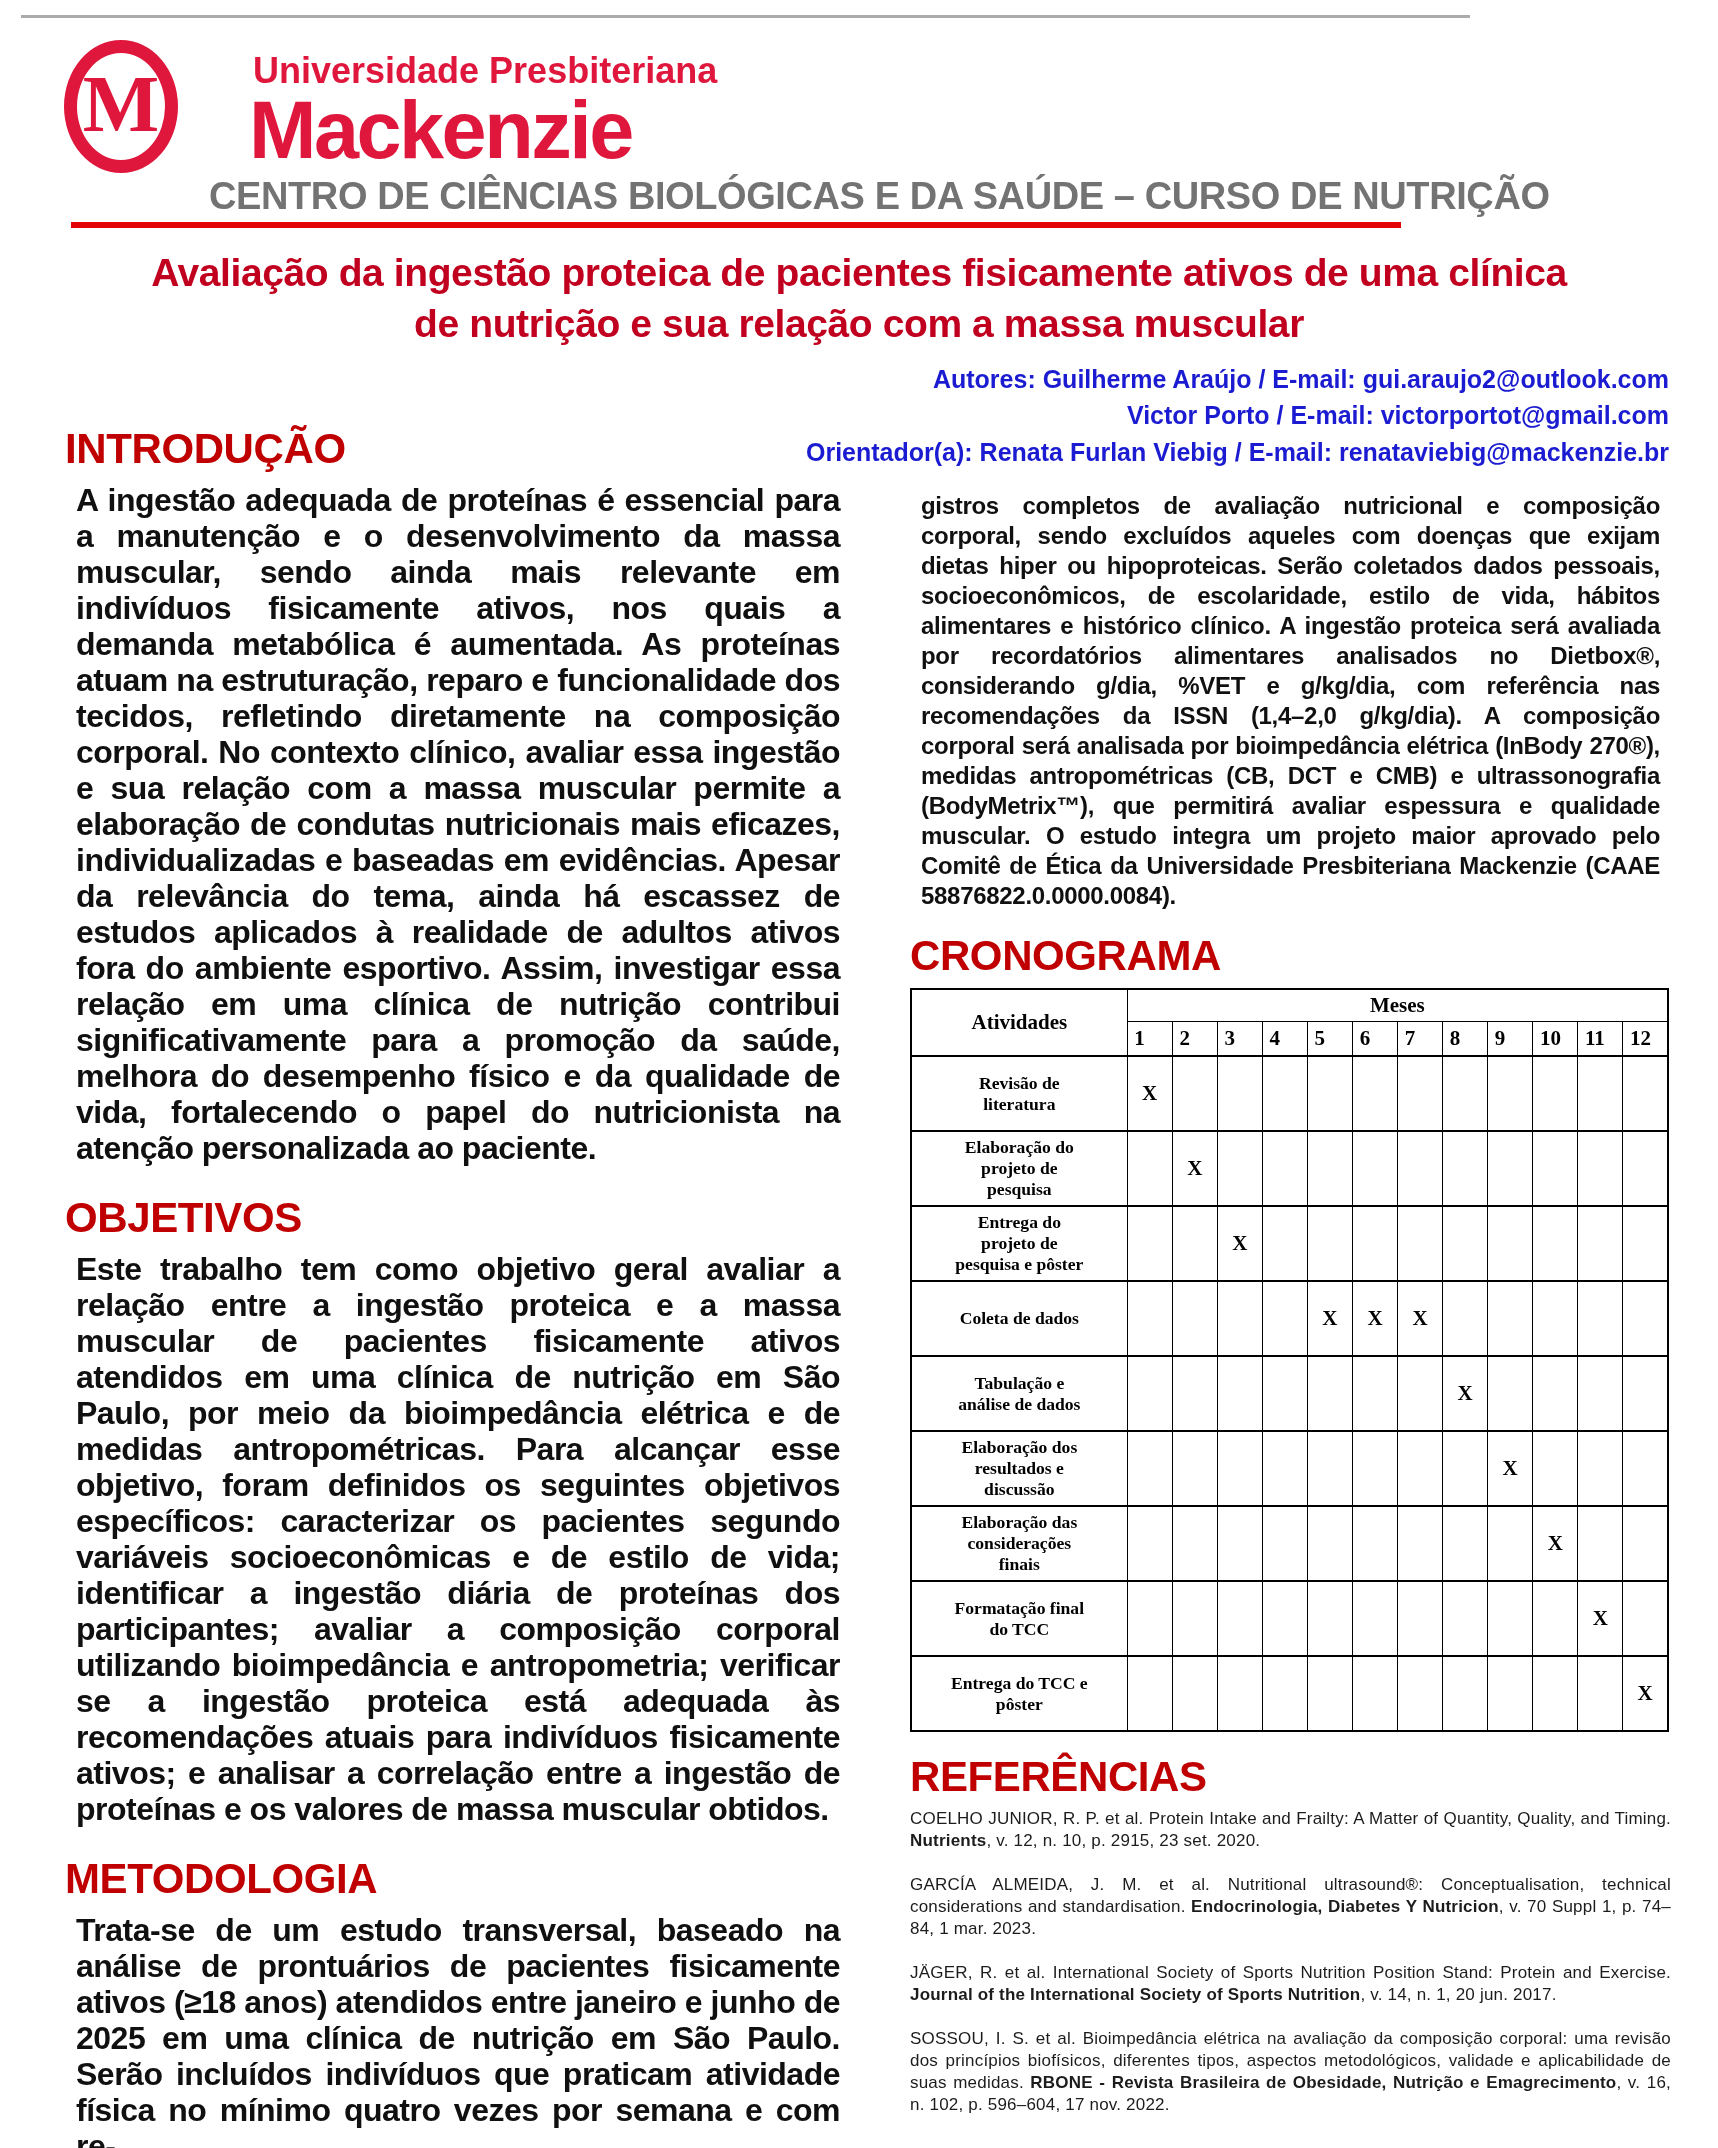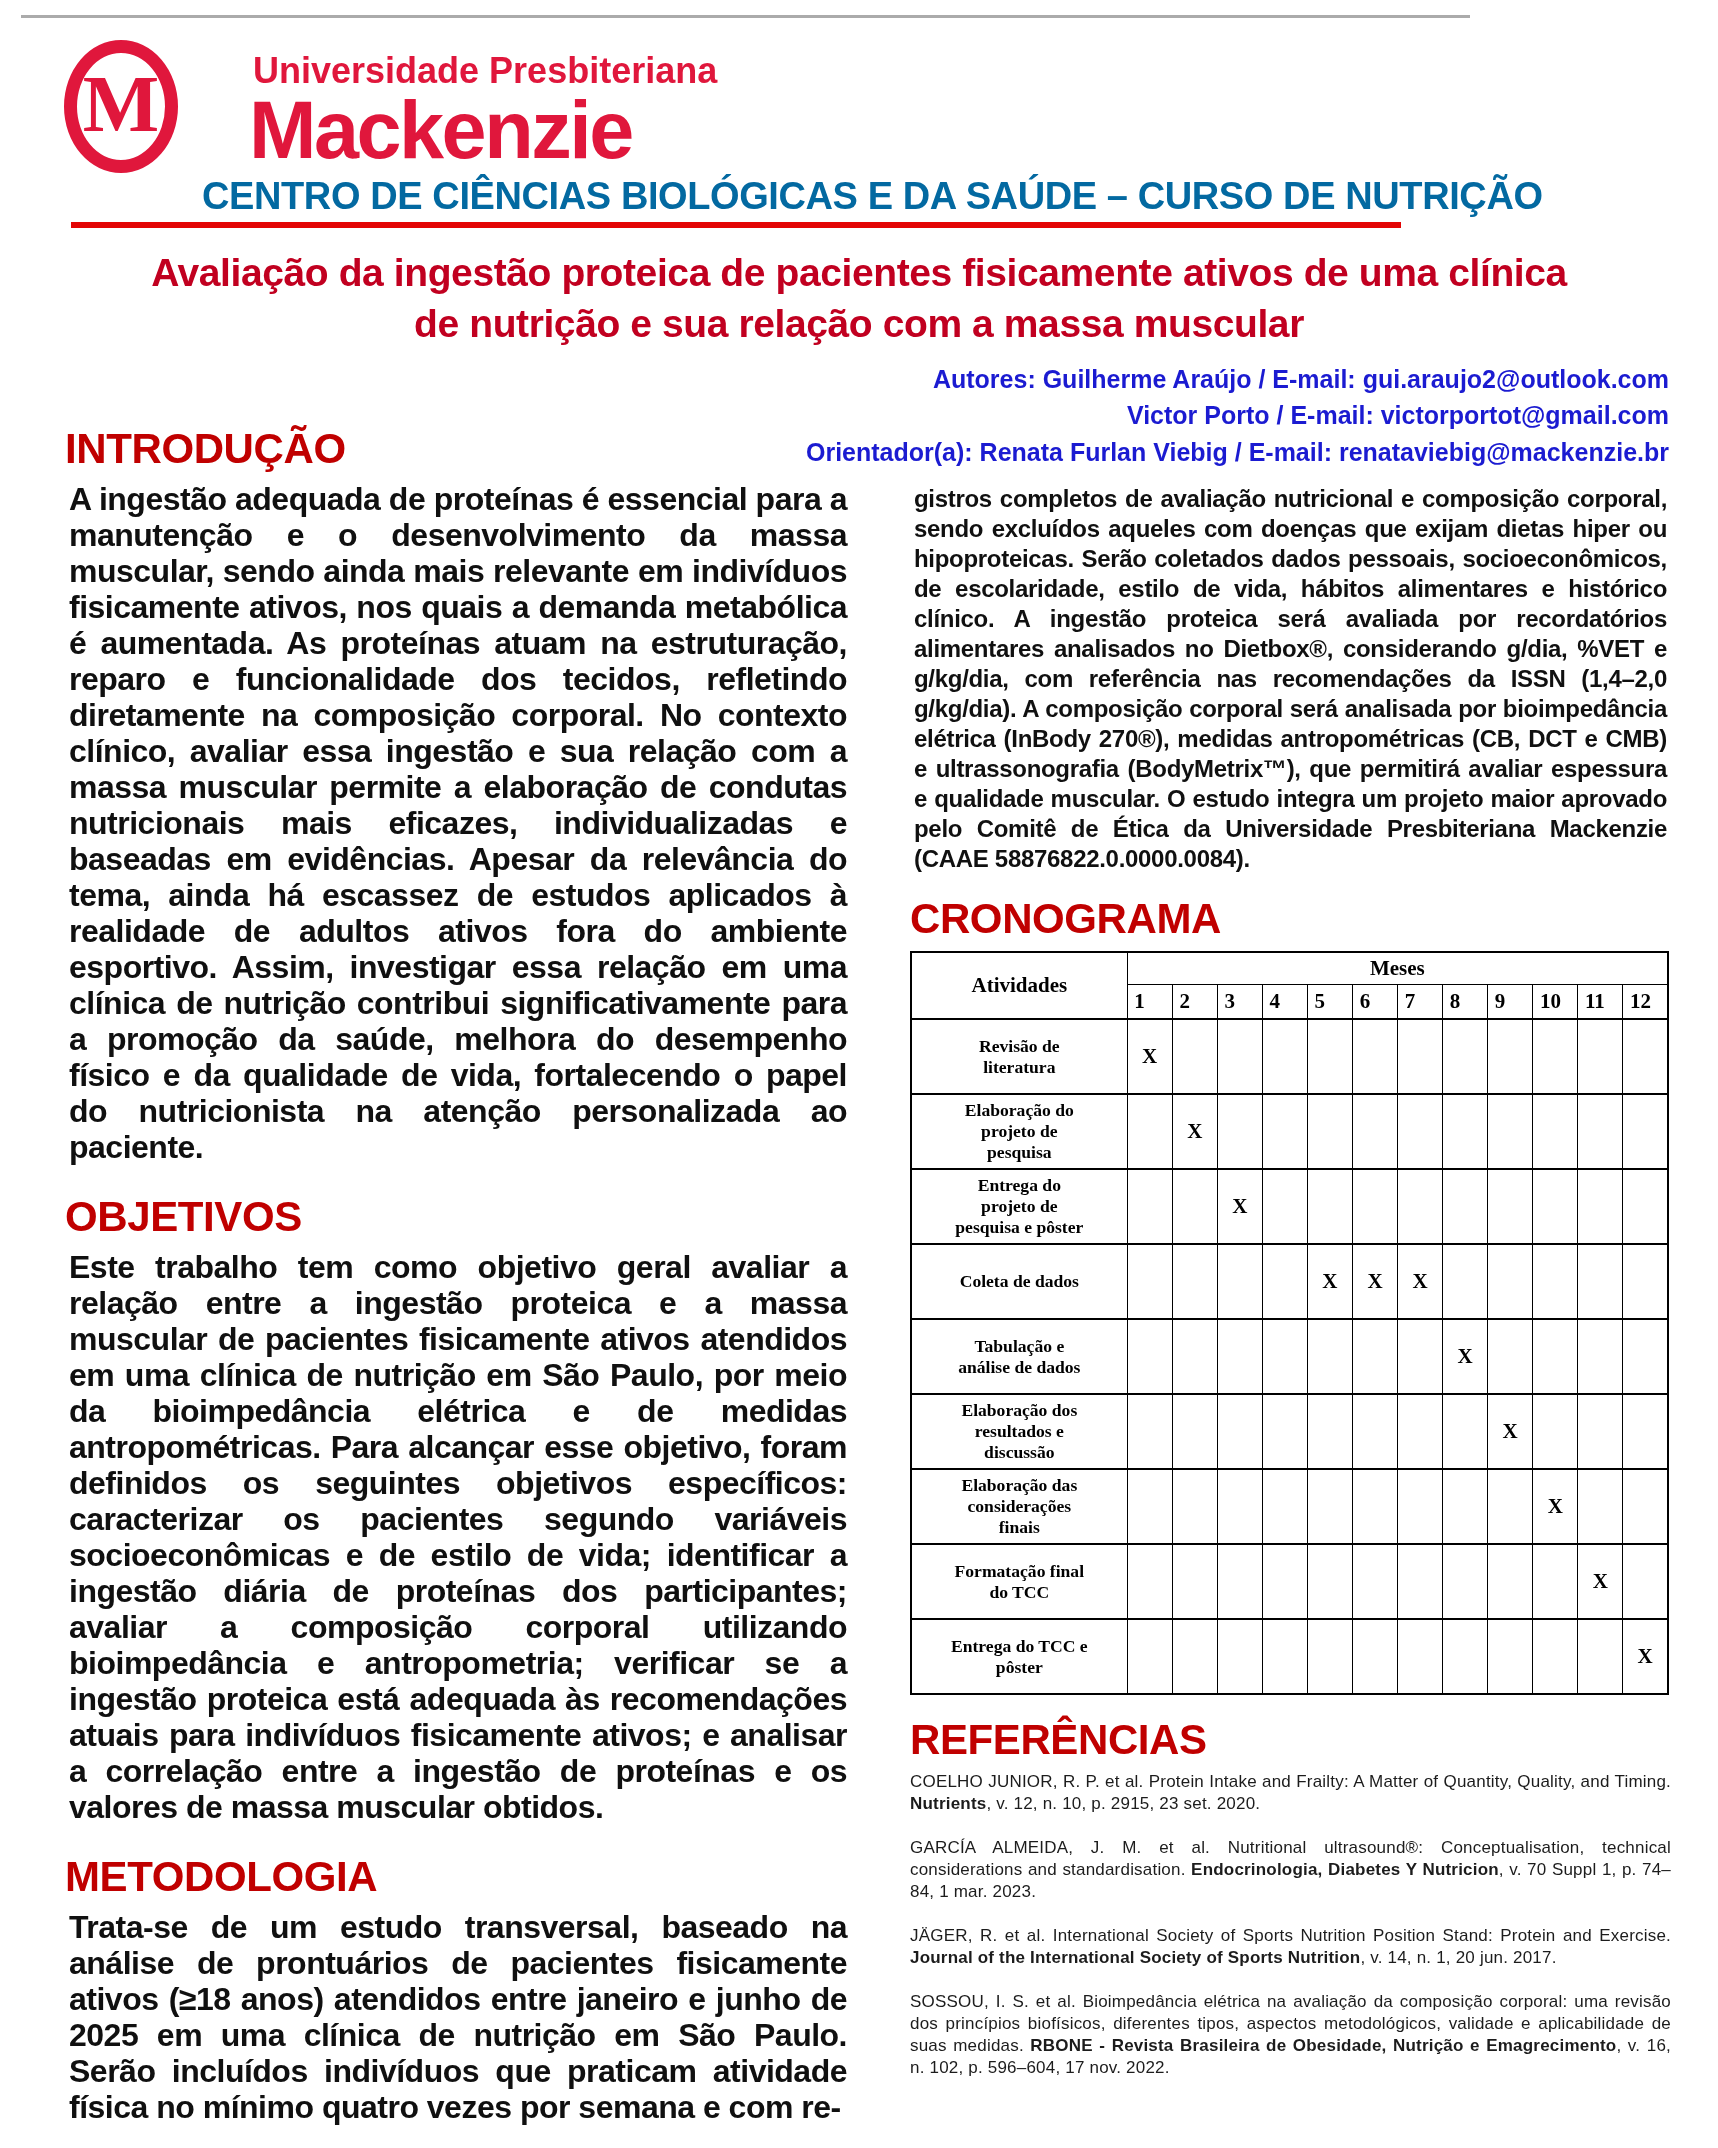--- a/index.html
+++ b/index.html
@@ -21,21 +21,21 @@
     border: 13.4px solid #e0173c; border-radius: 50%;
     background: #fff;
     display: flex; align-items: center; justify-content: center;
   }
   .logo-m {
     font-family: "Liberation Serif", serif; font-weight: 700;
     font-size: 81px; color: #e0173c; line-height: 1; padding-bottom: 3.4px;
   }
   .brand-small { position: absolute; left: 253px; top: 50px; font-size: 36px; font-weight: 700; color: #e0173c; }
   .brand-large { position: absolute; left: 249px; top: 84px; font-size: 81px; font-weight: 700; color: #e0173c; letter-spacing: -2.5px; }
-  .center-line { position: absolute; left: 202px; top: 175px; font-size: 38px; font-weight: 700; color: #0369a1; white-space: nowrap; letter-spacing: -0.4px; }
+  .center-line { position: absolute; left: 209px; top: 175px; font-size: 38px; font-weight: 700; color: #737373; white-space: nowrap; letter-spacing: -0.4px; }
   .red-rule { position: absolute; left: 71px; top: 222px; width: 1330px; height: 5.9px; background: #e30505; }
 
   .title {
     margin: 15px 34px 0 34px; text-align: center;
     color: #c10020; font-weight: 700; font-size: 39px; line-height: 1.3; letter-spacing: -0.4px;
   }
 
   .authors {
     margin: 11.7px 49px 0 0; text-align: right;
     color: #1b1bd1; font-weight: 700; font-size: 25px; line-height: 1.45; padding-left: 20px;
@@ -45,21 +45,21 @@
   .col-left  { width: 786px; flex: none; }
   .col-right { width: 761px; flex: none; padding-top: 54px; }
 
   .section {
     color: #c00000; font-weight: 700; font-size: 42px; line-height: 1.08;
     margin: 28.5px 0 10px 0; letter-spacing: -0.4px;
   }
   .col-left .section:first-child { margin-top: 0; }
   .col-right .section { margin: 22px 0 8.4px 0; }
 
-  .body { color: #101010; font-weight: 700; text-align: justify; margin: 4px; }
+  .body { color: #101010; font-weight: 700; text-align: justify; margin: 11px; }
   .body.lg { font-size: 32px; line-height: 36px; letter-spacing: -0.5px; }
   .body.sm { font-size: 24px; line-height: 30px; letter-spacing: -0.3px; }
 
   table.cronograma {
     border-collapse: collapse; width: 759px; margin-top: 10px;
     font-family: "Liberation Serif", serif; color: #000;
     border: 2.5px solid #000;
   }
   .cronograma th, .cronograma td { border: 1.7px solid #000; }
   .cronograma tbody td { border-top: 2.5px solid #000; }

